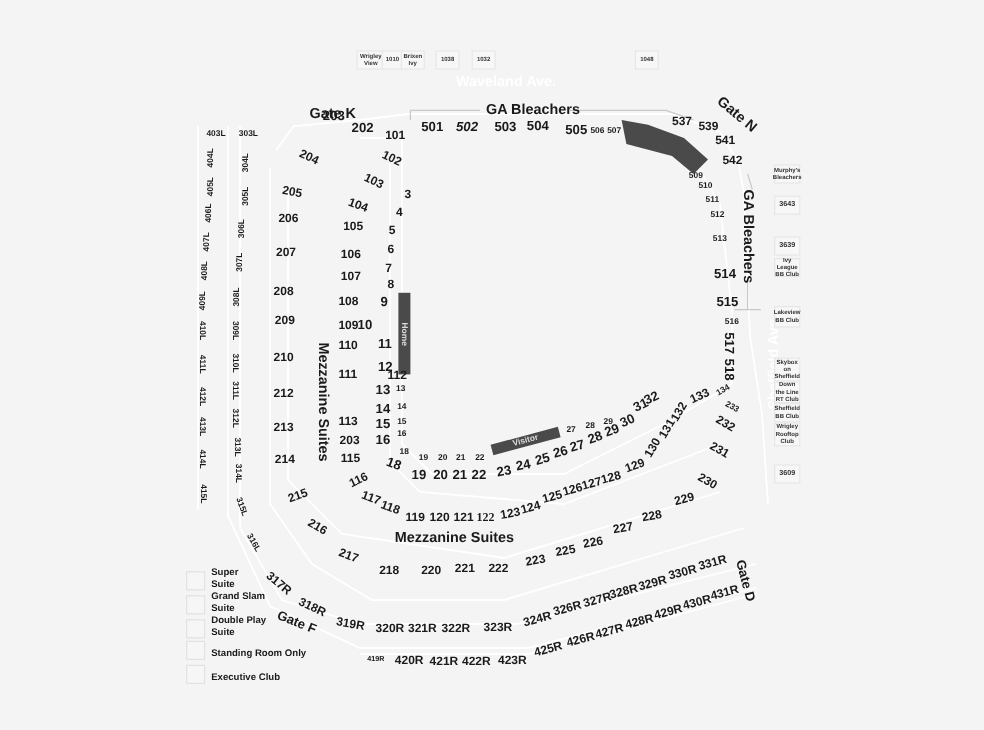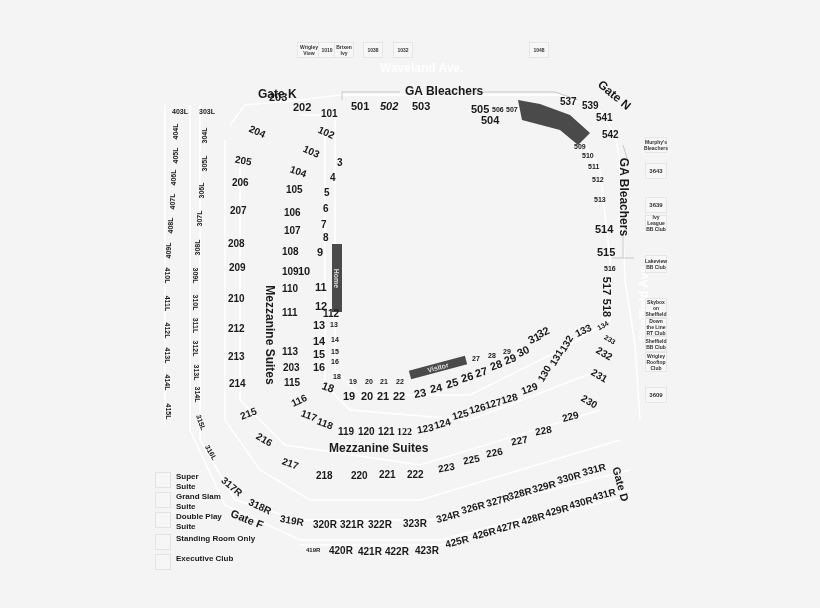--- a/index.html
+++ b/index.html
@@ -5,21 +5,21 @@
   html,body{margin:0;padding:0;}
   body{width:820px;height:608px;background:#f4f4f4;position:relative;overflow:hidden;font-family:"Liberation Sans",sans-serif;color:#1a1a1a;}
   .s{position:absolute;white-space:nowrap;font-weight:bold;font-size:10px;transform-origin:center center;}
   .lg{font-size:11px;}
   .sm{font-size:7px;}
   .xs{font-size:5px;}
   .lbl{position:absolute;white-space:nowrap;font-weight:bold;font-size:12px;}
   .box{position:absolute;border:1px solid #e6e6e6;background:#f7f7f7;font-size:5px;font-weight:bold;text-align:center;line-height:6px;color:#333;display:flex;align-items:center;justify-content:center;}
   .street{position:absolute;white-space:nowrap;color:#ffffff;font-weight:bold;font-size:12px;}
   svg.lines{position:absolute;left:0;top:0;}
-  .legend-row{position:absolute;left:155px;display:flex;align-items:flex-start;}
+  .legend-row{position:absolute;left:155px;display:flex;align-items:flex-end;}
   .swatch{width:14px;height:14px;border:1px solid #e2e2e2;background:#f6f6f6;margin-right:5px;}
   .legend-label{font-size:8px;font-weight:bold;line-height:10px;}
   .bar{position:absolute;background:#4a4a4a;color:#dcdcdc;font-size:7px;font-weight:bold;display:flex;align-items:center;justify-content:center;}
 </style>
 </head>
 <body>
 
 <svg class="lines" width="820" height="608">
   <g fill="none" stroke="#ffffff" stroke-width="1.5">
     <path d="M230 125 L245 105 L300 100 L340 95 L560 95 L600 110 L615 135 L620 160 L625 280 L635 345 L640 420"></path>
@@ -77,21 +77,21 @@
 <div class="bar" style="left:332px;top:244px;width:10px;height:68px;">
     <span style="transform:rotate(90deg);display:inline-block;">Home</span>
   </div>
 <div class="bar" style="left:409px;top:363px;width:58px;height:9px;transform:rotate(-15deg);">
     <span>Visitor</span>
   </div>
 
 <div class="s lg" style="left:351px;top:100px;">501</div>
 <div class="s lg" style="left:380px;top:100px;font-style:italic;">502</div>
 <div class="s lg" style="left:412px;top:100px;">503</div>
-<div class="s lg" style="left:439px;top:114px;margin-left:42px;">504</div>
+<div class="s lg" style="left:439px;top:99px;">504</div>
 <div class="s lg" style="left:471px;top:103px;">505</div>
 <div class="s sm" style="left:492px;top:106px;">506</div>
 <div class="s sm" style="left:506px;top:106px;">507</div>
 <div class="s" style="left:560px;top:96px;">537</div>
 <div class="s" style="left:582px;top:100px;">539</div>
 <div class="s" style="left:596px;top:112px;">541</div>
 <div class="s" style="left:602px;top:129px;">542</div>
 <div class="s sm" style="left:574px;top:143px;">509</div>
 <div class="s sm" style="left:582px;top:152px;">510</div>
 <div class="s sm" style="left:588px;top:163px;">511</div>

